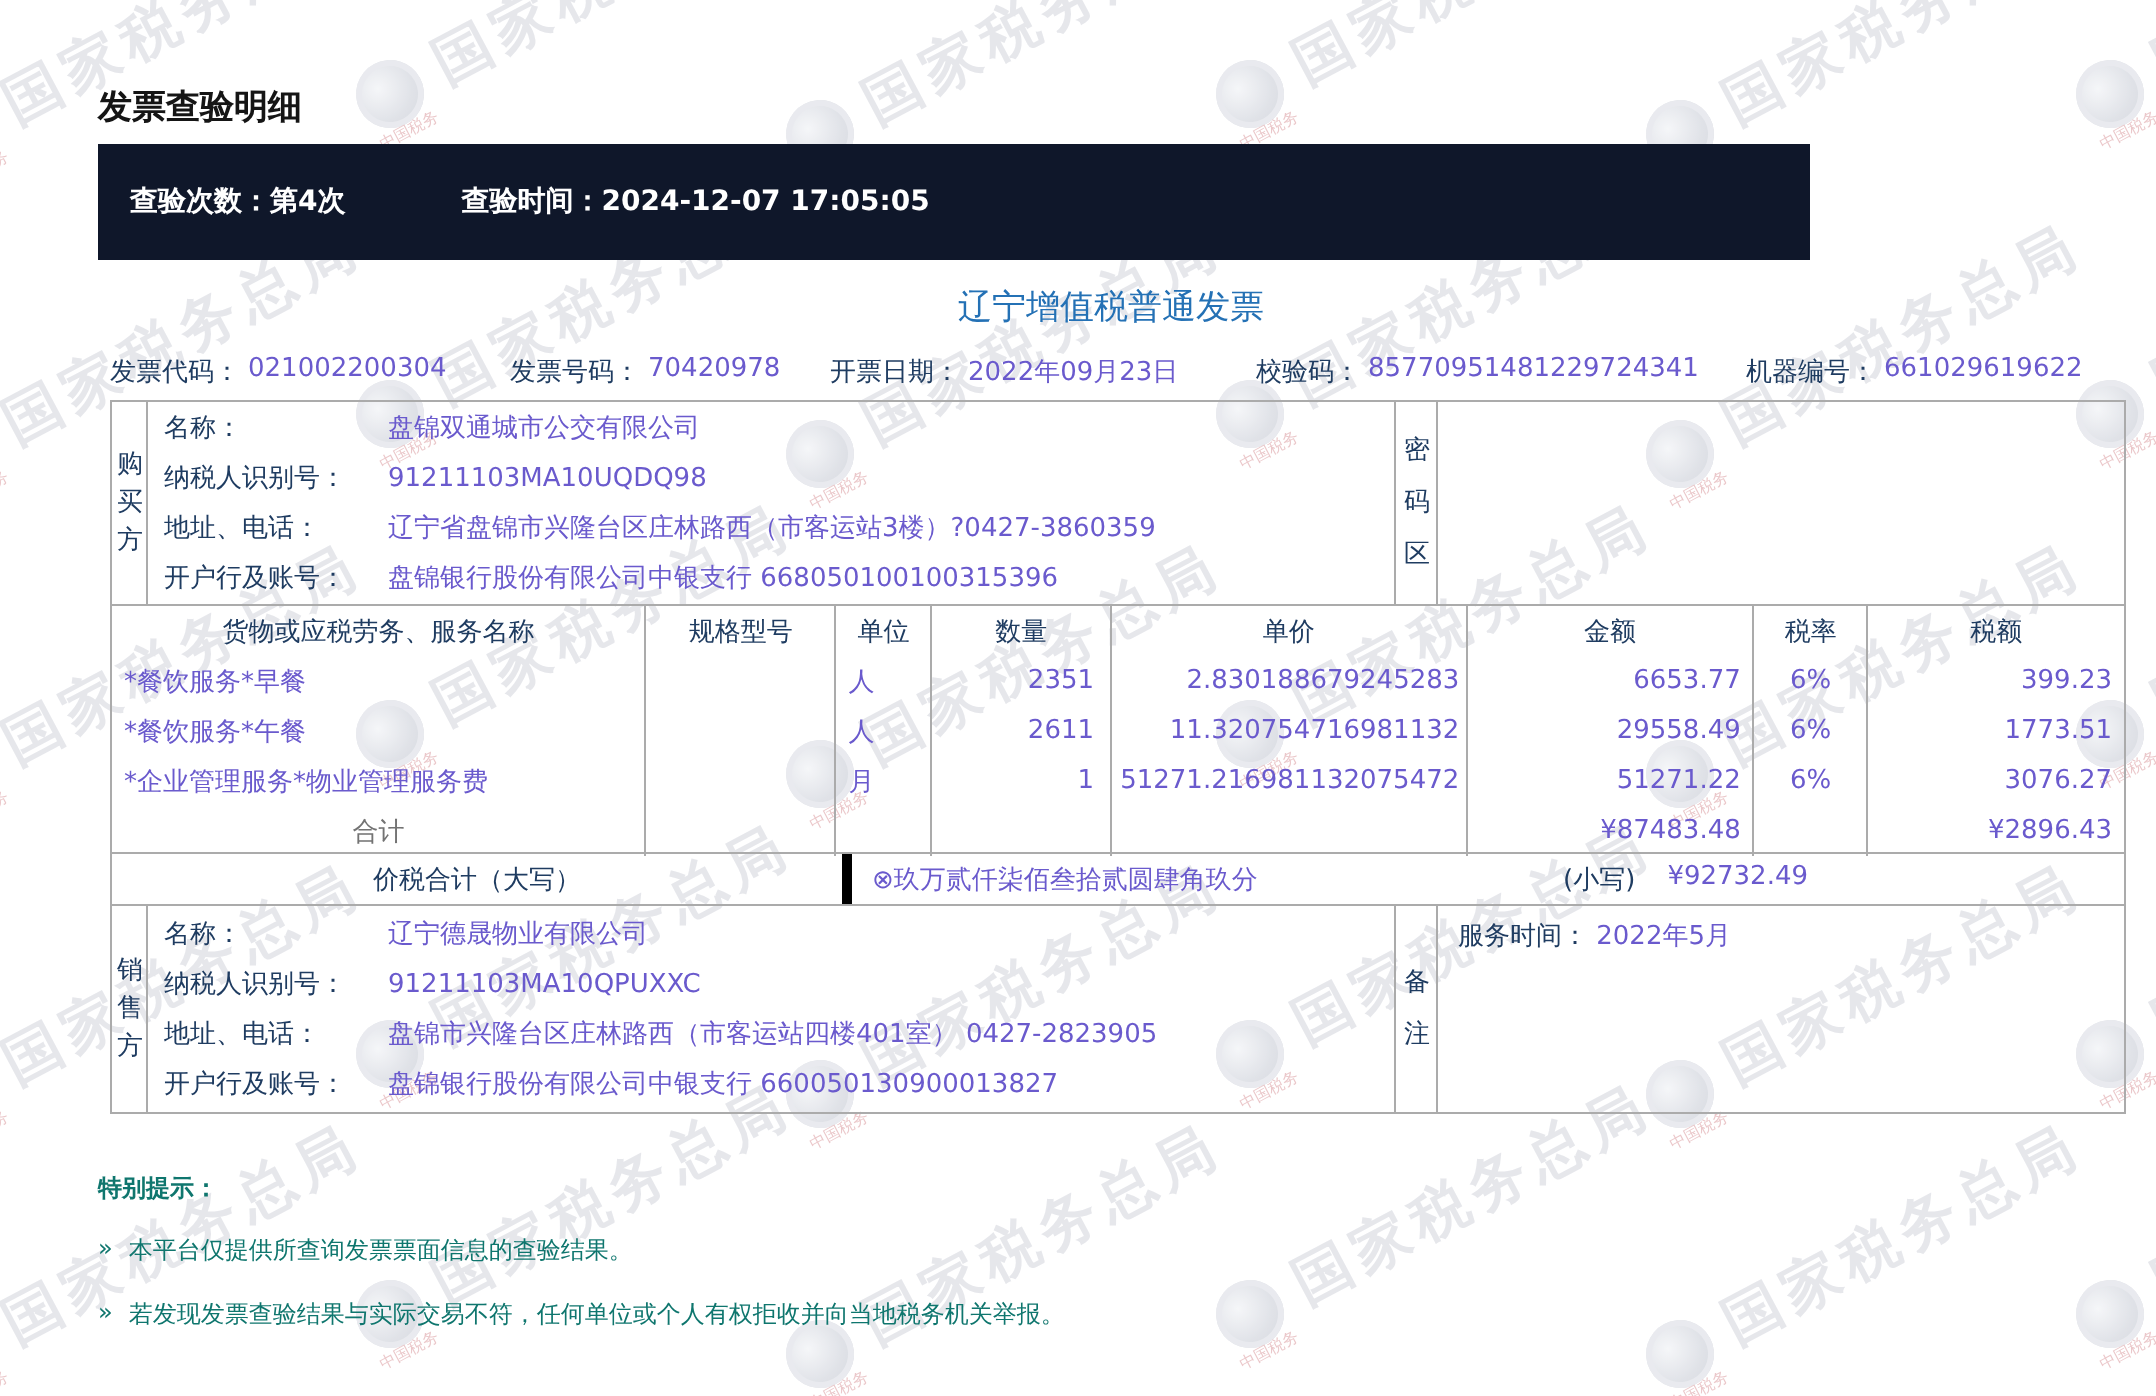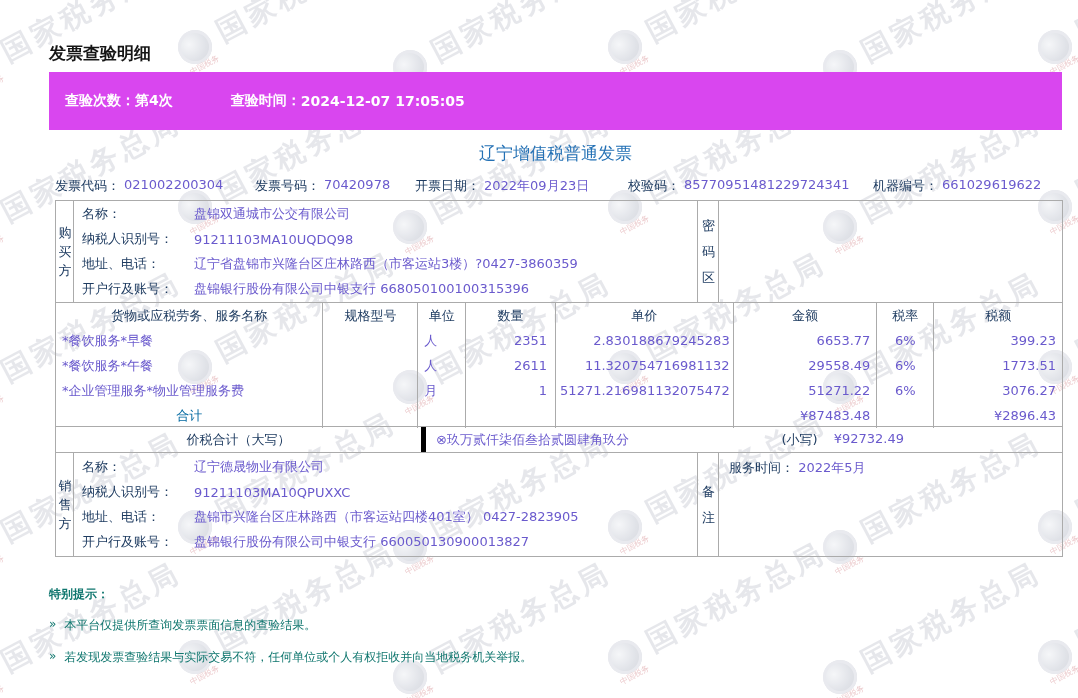--- a/index.html
+++ b/index.html
@@ -17,22 +17,22 @@
         transform: rotate(-28deg); transform-origin: left center; opacity: .55; }
   .wm-badge { width: 34px; height: 34px; border-radius: 50%; flex: none; position: relative;
         background: radial-gradient(circle at 38% 35%, #eef0f4 0%, #c8ccd6 55%, #b2b6c2 100%);
         box-shadow: inset 0 0 0 3px #d8dae2; }
   .wm-sub { position: absolute; left: 1px; bottom: -9px; font-size: 8px; font-style: normal;
         color: rgba(205,120,125,.75); white-space: nowrap; }
   .wm-text { font-size: 29px; font-weight: bold; letter-spacing: 4px; color: #d2d4dc; white-space: nowrap; }
   
   #content { position: absolute; inset: 0; z-index: 1; }
   .page-title { position: absolute; left: 49px; top: 42px; font-size: 17px; font-weight: bold; color: #151515; }
-  .top-bar { position: absolute; left: 49px; top: 72px; width: 1013px; height: 58px;
-        background: #d946ef; display: flex; align-items: center; color: #fff;
+  .top-bar { position: absolute; left: 49px; top: 72px; width: 856px; height: 58px;
+        background: #0f172a; display: flex; align-items: center; color: #fff;
         font-size: 14px; font-weight: bold; }
   .bar-group { display: flex; align-items: center; }
   .bar-count { margin-left: 16px; }
   .bar-time  { margin-left: 58px; }
   .bar-buttons { margin-left: auto; margin-right: 2px; display: flex; gap: 17px; }
   .bar-btn { width: 110px; height: 40px; background: #ffffff; border: 1px solid #d8d8d8;
         color: #1f3b63; font-size: 15px; font-weight: normal; display: flex;
         align-items: center; justify-content: center; cursor: pointer;
         font-family: "DejaVu Sans", "Liberation Sans", sans-serif; }
   .inv-title { position: absolute; left: 49px; top: 142px; width: 1013px; text-align: center;
@@ -66,21 +66,21 @@
   .c1 { width: 268px; border-right: 1px solid #ababab; padding-left: 6px; }
   .c2 { width: 95px;  border-right: 1px solid #ababab; }
   .c3 { width: 48px;  border-right: 1px solid #ababab; padding-left: 6px; }
   .c4 { width: 90px;  border-right: 1px solid #ababab; justify-content: flex-end; padding-right: 8px; }
   .c5 { width: 178px; border-right: 1px solid #ababab; justify-content: flex-end; padding-right: 3px; }
   .c6 { width: 144px; border-right: 1px solid #ababab; justify-content: flex-end; padding-right: 6px; }
   .c7 { width: 57px;  border-right: 1px solid #ababab; justify-content: center; }
   .c8 { width: 128px; justify-content: flex-end; padding-right: 6px; }
   .hd { justify-content: center; padding: 0; color: #1f3c61; }
   .pv { color: #6a5acd; }
-  .total-label { justify-content: center; padding: 0; color: #0369a1; }
+  .total-label { justify-content: center; padding: 0; color: #737373; }
   
   .sumrow { height: 27px; align-items: center; }
   .sum-label { width: 370px; height: 100%; border-right: 5px solid #000000;
         display: flex; align-items: center; justify-content: center; }
   .sum-right { flex: 1; display: flex; align-items: center; padding-left: 10px; }
   .sum-upper { color: #6a5acd; }
   .sum-lower { margin-left: auto; margin-right: 158px; display: flex; gap: 16px; white-space: nowrap; }
   .party2 { height: 105px; }
   
   .footer { position: absolute; left: 49px; top: 586px; font-size: 12px; color: #0f766e; }

